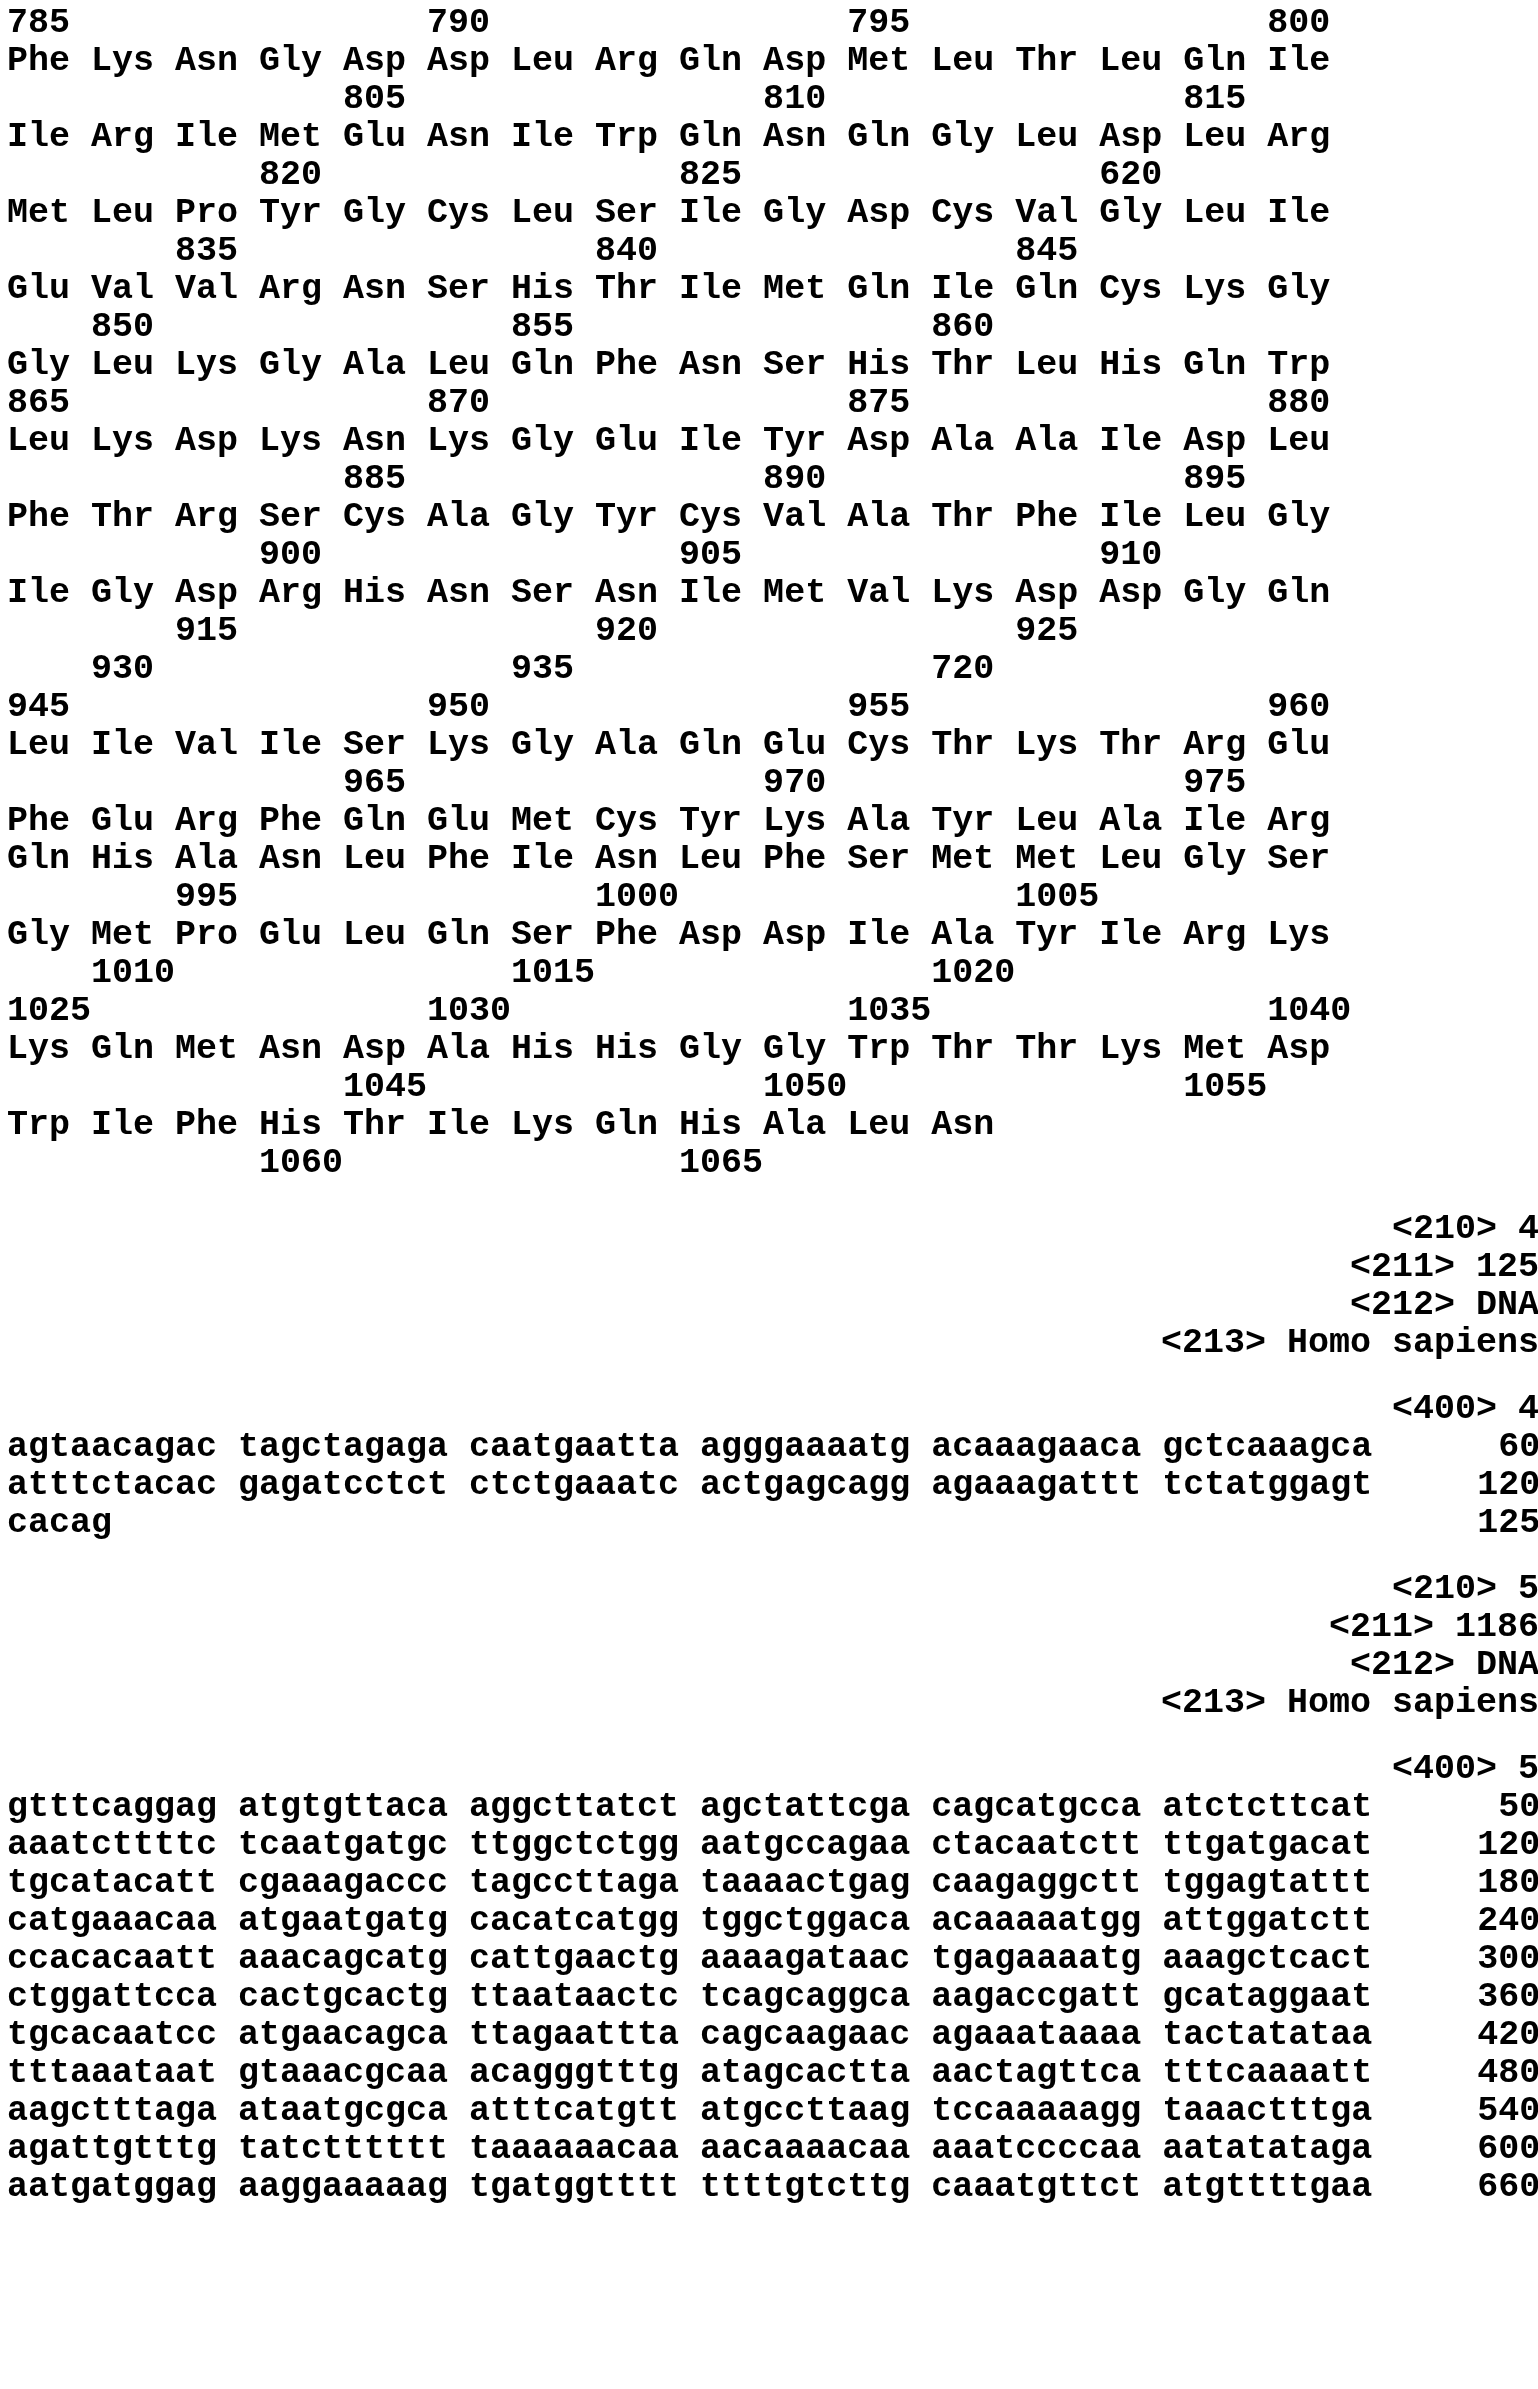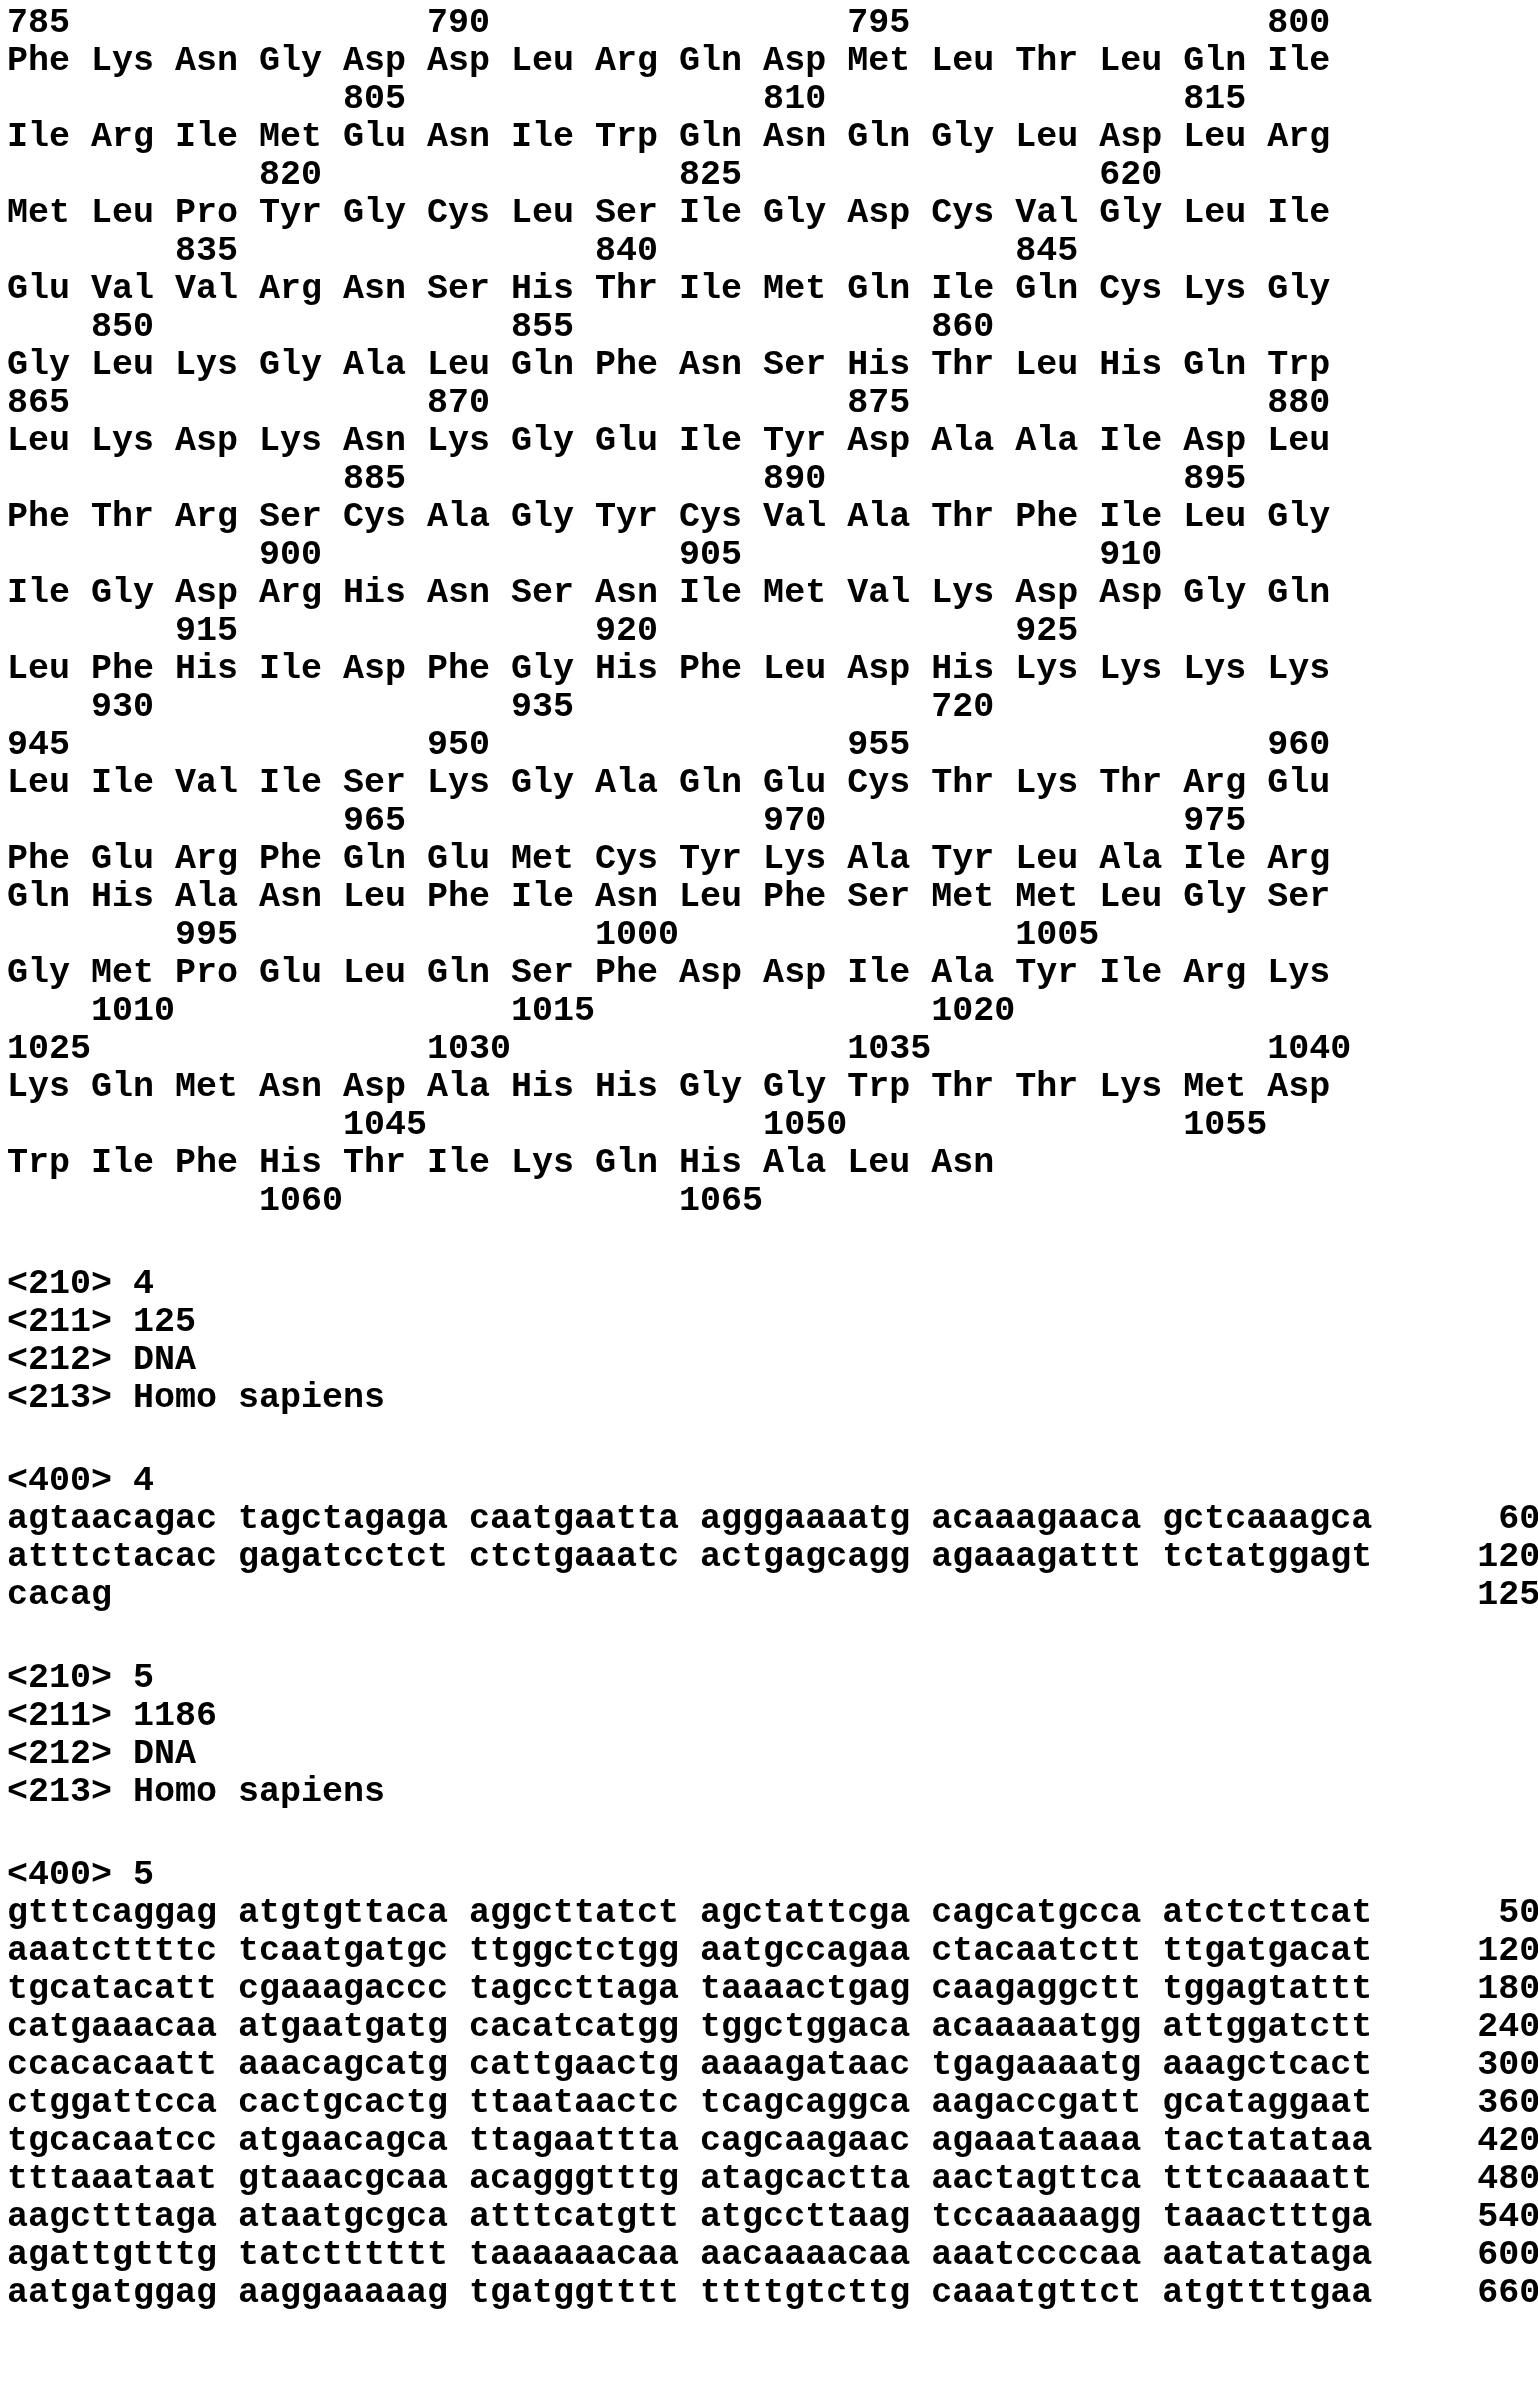--- a/index.html
+++ b/index.html
@@ -18,21 +18,22 @@
     font-size: 35px;
     font-weight: 700;
     line-height: 38px;
     color: #000000;
   }
   .line {
     white-space: pre;
     height: 38px;
   }
   .gap {
-    margin-top: 45px;
+    margin-top: 28px;
+    text-align: right;
   }
 </style>
 </head>
 <body>
 
 <div class="doc">
 
   <section>
       <div class="line">785                 790                 795                 800</div>
       <div class="line">Phe Lys Asn Gly Asp Asp Leu Arg Gln Asp Met Leu Thr Leu Gln Ile</div>
@@ -44,21 +45,20 @@
       <div class="line">Glu Val Val Arg Asn Ser His Thr Ile Met Gln Ile Gln Cys Lys Gly</div>
       <div class="line">    850                 855                 860</div>
       <div class="line">Gly Leu Lys Gly Ala Leu Gln Phe Asn Ser His Thr Leu His Gln Trp</div>
       <div class="line">865                 870                 875                 880</div>
       <div class="line">Leu Lys Asp Lys Asn Lys Gly Glu Ile Tyr Asp Ala Ala Ile Asp Leu</div>
       <div class="line">                885                 890                 895</div>
       <div class="line">Phe Thr Arg Ser Cys Ala Gly Tyr Cys Val Ala Thr Phe Ile Leu Gly</div>
       <div class="line">            900                 905                 910</div>
       <div class="line">Ile Gly Asp Arg His Asn Ser Asn Ile Met Val Lys Asp Asp Gly Gln</div>
       <div class="line">        915                 920                 925</div>
-      <div class="line">Leu Phe His Ile Asp Phe Gly His Phe Leu Asp His Lys Lys Lys Lys</div>
       <div class="line">    930                 935                 720</div>
       <div class="line">945                 950                 955                 960</div>
       <div class="line">Leu Ile Val Ile Ser Lys Gly Ala Gln Glu Cys Thr Lys Thr Arg Glu</div>
       <div class="line">                965                 970                 975</div>
       <div class="line">Phe Glu Arg Phe Gln Glu Met Cys Tyr Lys Ala Tyr Leu Ala Ile Arg</div>
       <div class="line">Gln His Ala Asn Leu Phe Ile Asn Leu Phe Ser Met Met Leu Gly Ser</div>
       <div class="line">        995                 1000                1005</div>
       <div class="line">Gly Met Pro Glu Leu Gln Ser Phe Asp Asp Ile Ala Tyr Ile Arg Lys</div>
       <div class="line">    1010                1015                1020</div>
       <div class="line">1025                1030                1035                1040</div>

